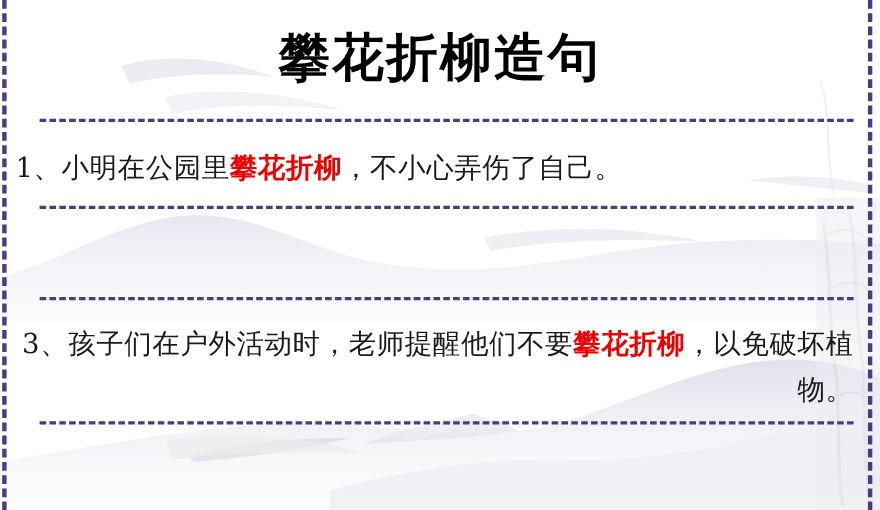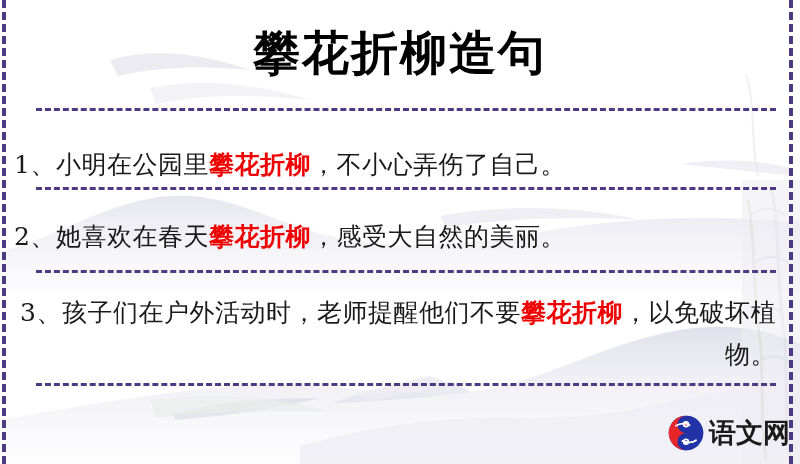--- a/index.html
+++ b/index.html
@@ -69,21 +69,21 @@
   .sentence {
     position: absolute;
     left: 14px;
     width: 762px;
     font-size: 25px;
     line-height: 42px;
     color: #1a1a1a;
     z-index: 10;
     letter-spacing: 0.5px;
   }
-  #sentence-1 { top: 132px; margin-top: 12px; }
+  #sentence-1 { top: 132px; }
   #sentence-2 { top: 216px; }
   #sentence-3 { top: 292px; text-align: right; }
 
   .kw {
     color: #ee0000;
     font-weight: bold;
   }
 
   
   #logo {
@@ -175,40 +175,23 @@
   <div id="title">攀花折柳造句</div>
 
   <div class="hr-dash" style="top:108px"></div>
 
   <div class="sentence" id="sentence-1">
     <span>1、</span><span>小明在公园里</span><span class="kw">攀花折柳</span><span>，不小心弄伤了自己。</span>
   </div>
 
   <div class="hr-dash" style="top:187px"></div>
 
-  <div class="sentence" id="sentence-2">
-    <span>2、</span><span>她喜欢在春天</span><span class="kw">攀花折柳</span><span>，感受大自然的美丽。</span>
-  </div>
 
   <div class="hr-dash" style="top:270px"></div>
 
   <div class="sentence" id="sentence-3">
     <span>3、</span><span>孩子们在户外活动时，老师提醒他们不要</span><span class="kw">攀花折柳</span><span>，以免破坏植物。</span>
   </div>
 
   <div class="hr-dash" style="top:383px"></div>
 
-  <div id="logo">
-    <svg id="logo-mark" viewBox="0 0 100 100">
-      <circle cx="50" cy="50" r="48" fill="#2233a8"></circle>
-      <path d="M50,2 A48,48 0 0,0 50,98 A24,24 0 0,0 50,50 A24,24 0 0,1 50,2 Z" fill="#e8262a"></path>
-      <path d="M50,2 A48,48 0 0,1 50,98 A24,24 0 0,1 50,50 A24,24 0 0,0 50,2 Z" fill="#2233a8"></path>
-      <circle cx="50" cy="26" r="9" fill="#ffffff"></circle>
-      <circle cx="50" cy="74" r="9" fill="#ffffff"></circle>
-      <circle cx="50" cy="26" r="4" fill="#e8262a"></circle>
-      <circle cx="50" cy="74" r="4" fill="#2233a8"></circle>
-      <path d="M22,30 C34,22 50,22 60,28" stroke="#ffffff" stroke-width="5" fill="none" stroke-linecap="round"></path>
-      <path d="M40,72 C52,78 68,78 78,70" stroke="#ffffff" stroke-width="5" fill="none" stroke-linecap="round"></path>
-    </svg>
-    <span id="logo-text">语文网</span>
-  </div>
 
 </div>
 
 </body></html>

